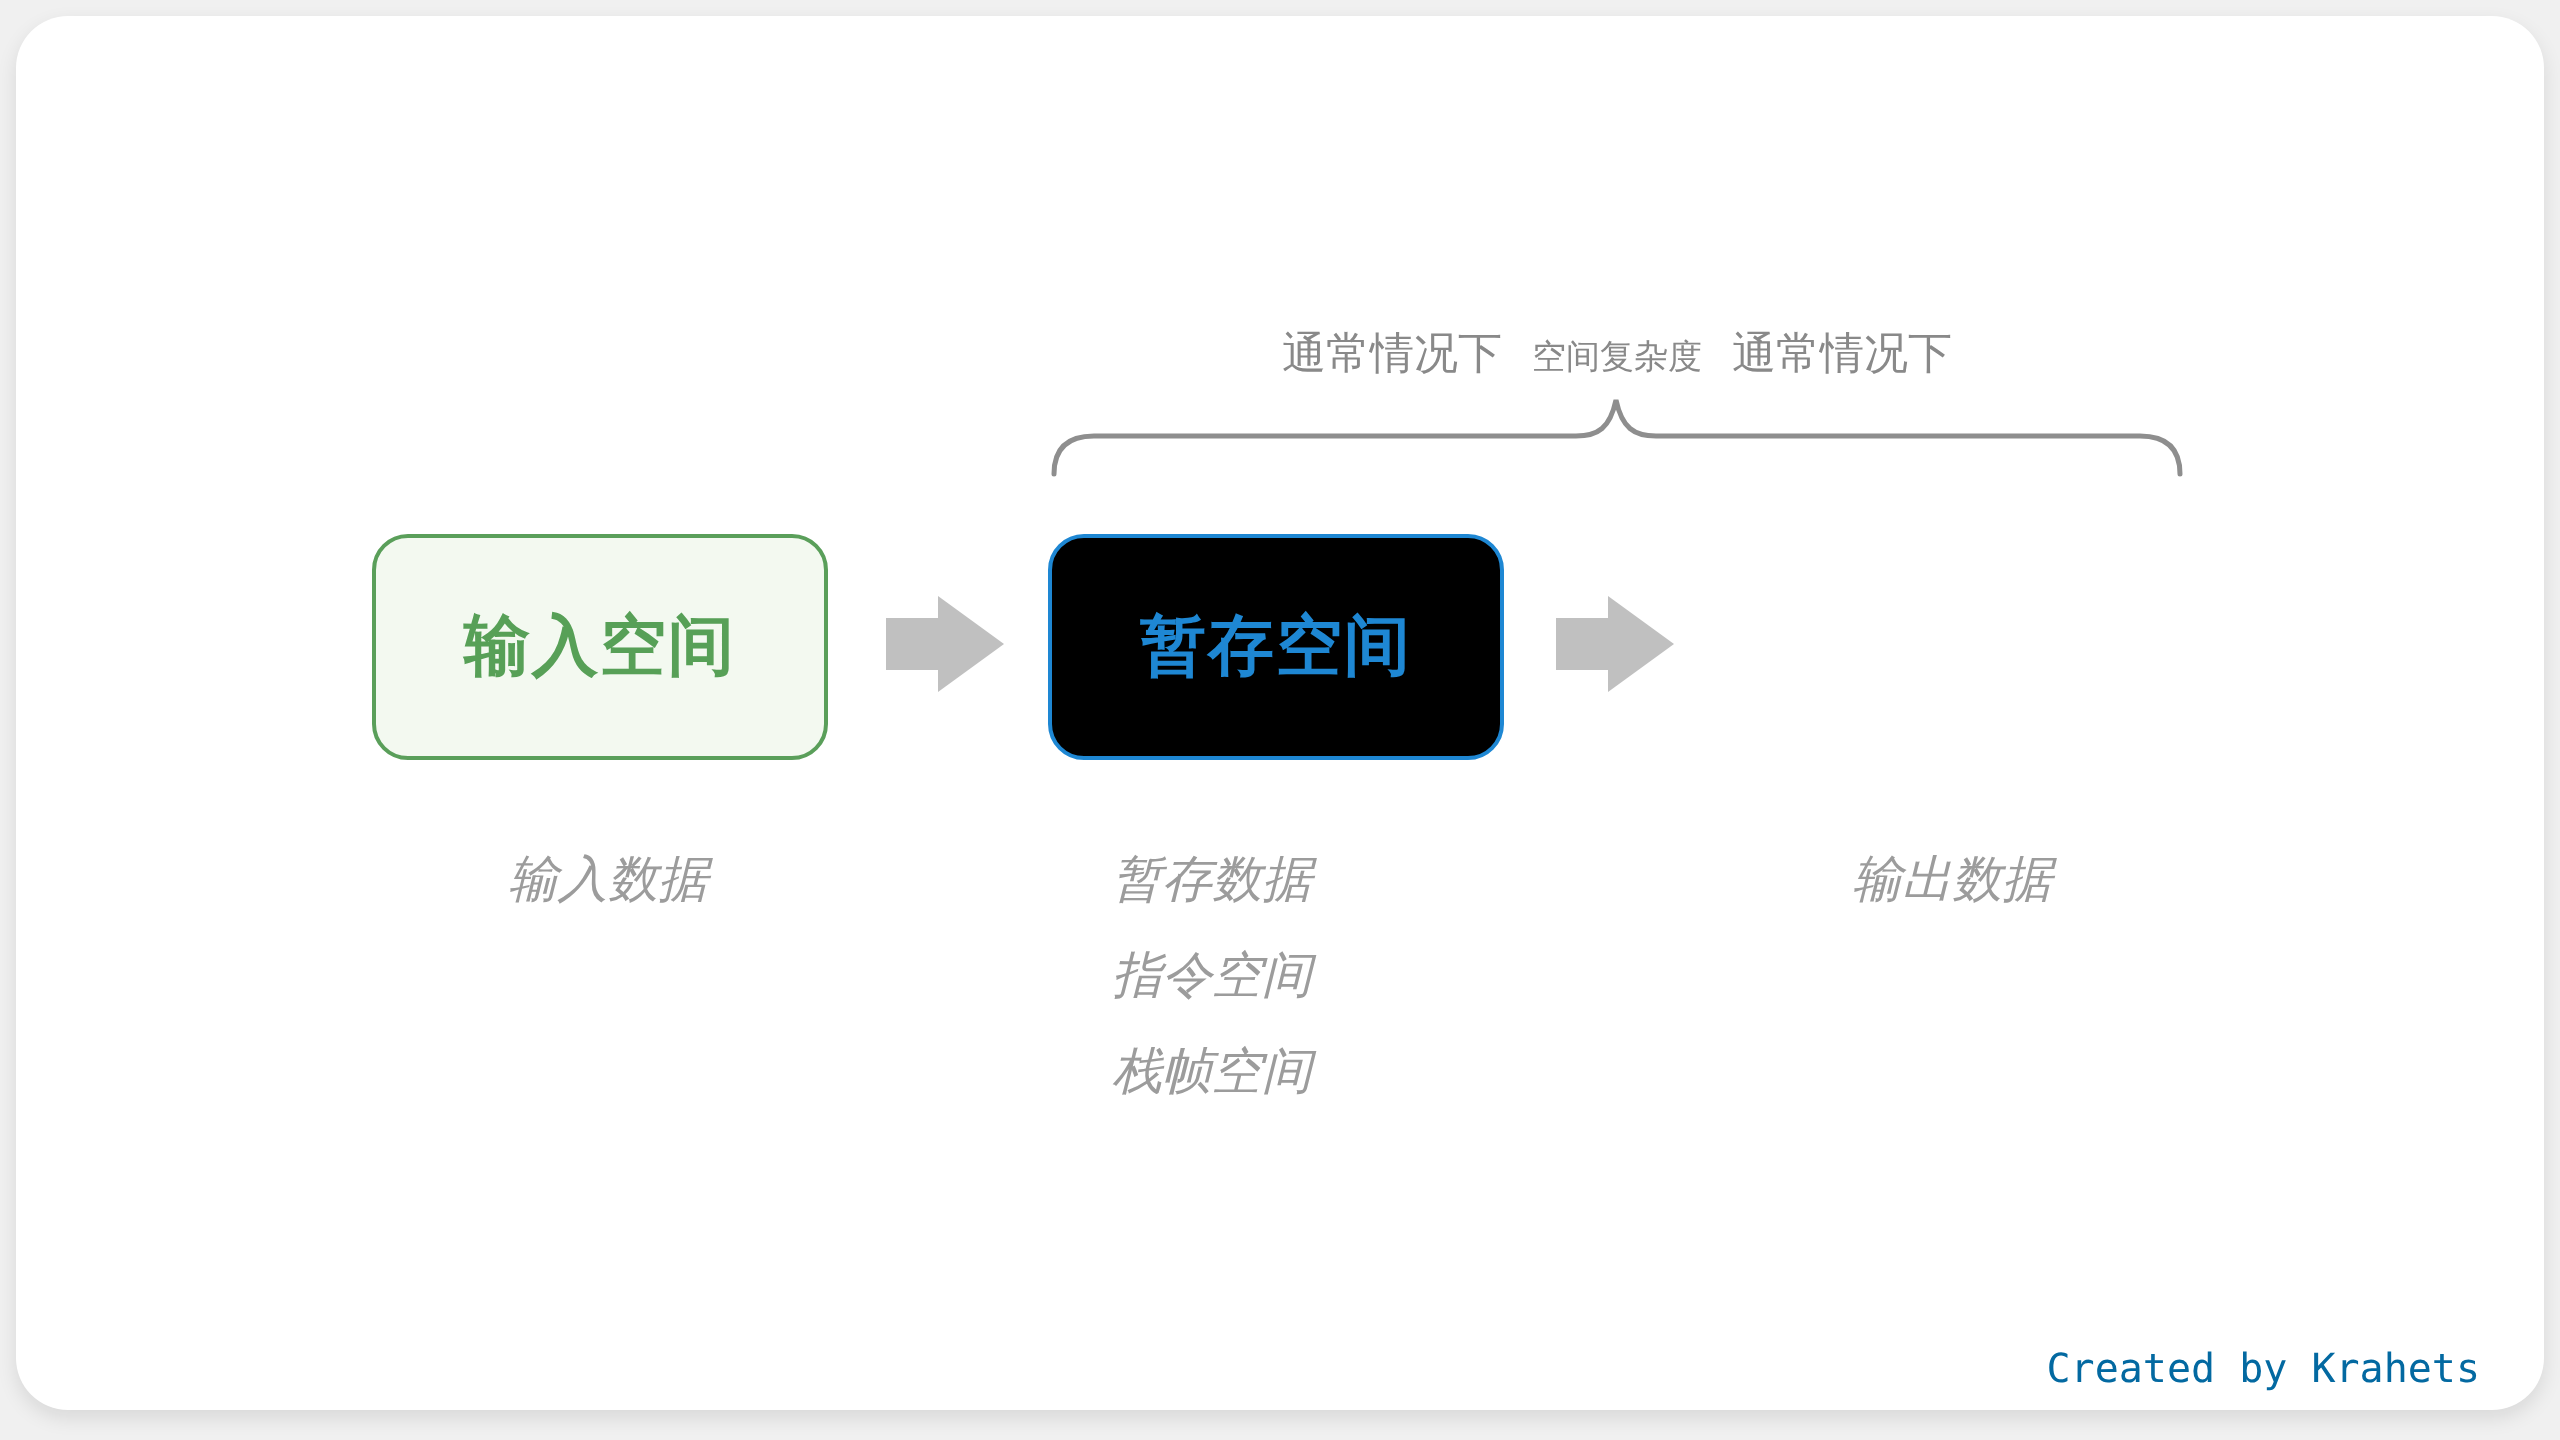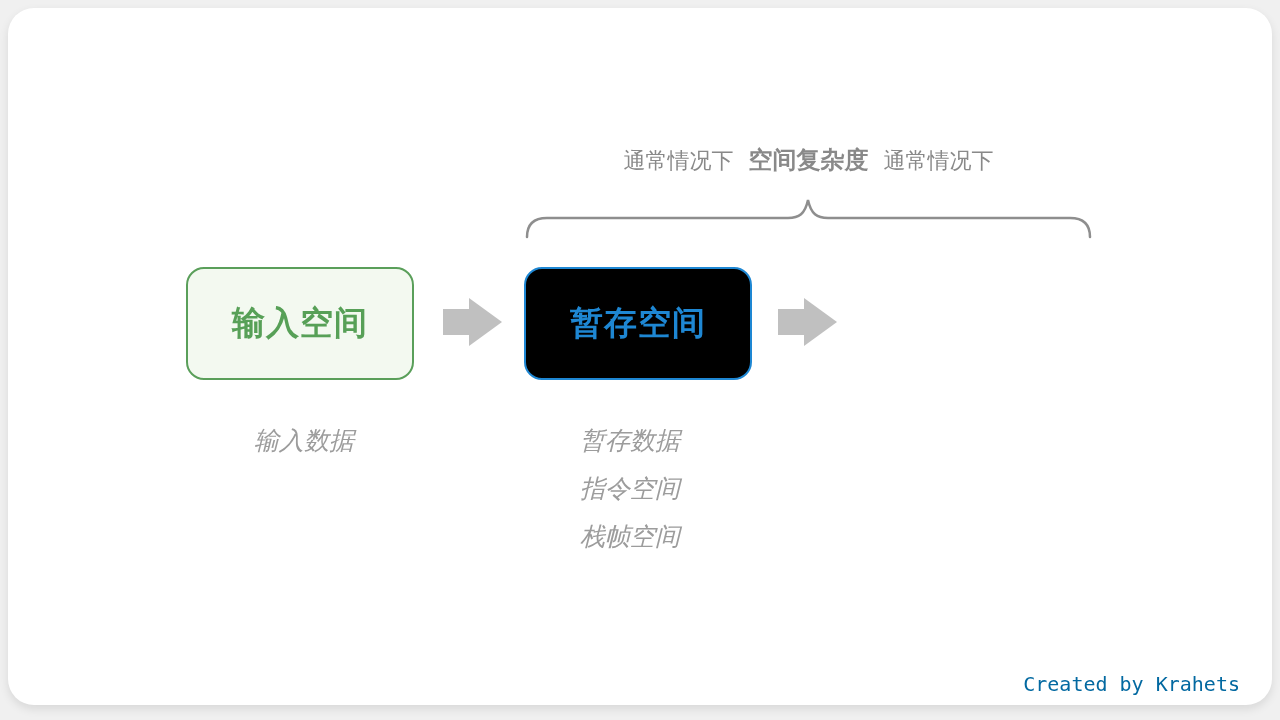--- a/index.html
+++ b/index.html
@@ -22,32 +22,32 @@
     top: 8px;
     right: 8px;
     bottom: 15px;
     background: #ffffff;
     border-radius: 26px;
     box-shadow: 0 4px 10px rgba(0,0,0,0.10);
   }
   .header {
     position: absolute;
     left: 527px;
-    top: 144px;
+    top: 162px;
     width: 563px;
     height: 38px;
     display: flex;
     justify-content: center;
     align-items: baseline;
     gap: 15px;
     color: #898989;
     white-space: nowrap;
   }
   .header .plain { font-size: 22px; font-weight: 500; }
-  .header .strong { font-size: 24px; font-weight: 700; }
+  .header .strong { font-size: 17px; font-weight: 400; }
   .brace-svg {
     position: absolute;
     left: 522px;
     top: 195px;
     width: 578px;
     height: 48px;
   }
   .brace-svg path {
     stroke: #8e8e8e;
     stroke-width: 2.5;
@@ -86,21 +86,21 @@
   .notes {
     position: absolute;
     top: 420px;
     width: 228px;
     text-align: center;
     color: #9c9c9c;
     font-size: 25px;
     font-weight: 500;
   }
   .notes-1 { left: 190px; }
-  .notes-2 { left: 516px; text-align: center; }
+  .notes-2 { left: 492px; text-align: center; }
   .notes-3 { left: 862px; }
   .notes div { height: 48px; line-height: 40px; font-style: italic; }
   .credit {
     position: absolute;
     right: 40px;
     bottom: 24px;
     font-family: "DejaVu Sans Mono", monospace;
     font-size: 20px;
     color: #0369a1;
   }
@@ -145,15 +145,18 @@
   <div class="notes notes-1">
     <div>输入数据</div>
   </div>
 
   <div class="notes notes-2">
     <div>暂存数据</div>
     <div>指令空间</div>
     <div>栈帧空间</div>
   </div>
 
+  <div class="notes notes-3">
+    <div>输出数据</div>
+  </div>
 
   <div class="credit">Created by Krahets</div>
 </div>
 
 </body></html>

